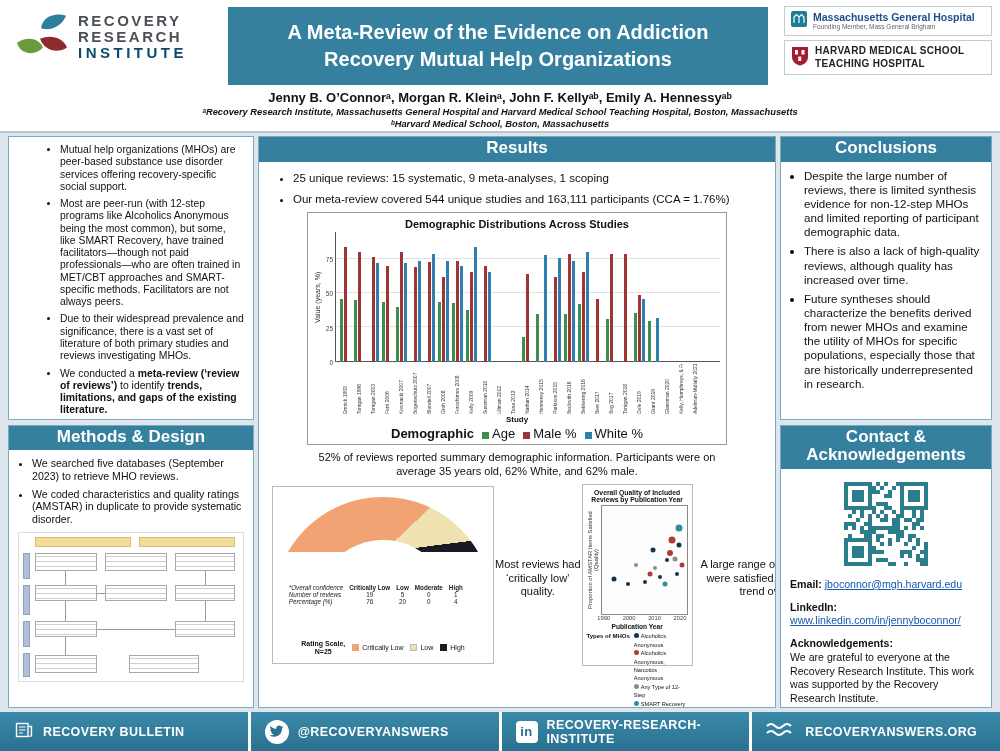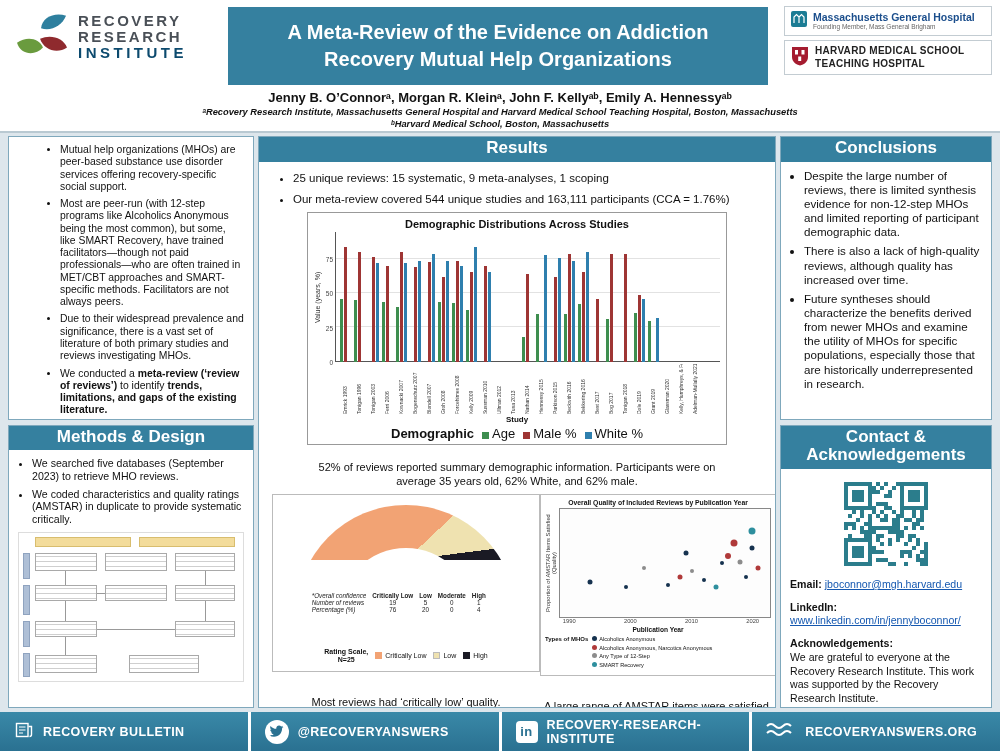--- a/index.html
+++ b/index.html
@@ -56,24 +56,24 @@
   .bar-groups { position:relative; display:flex; align-items:flex-start; padding-left:3px; }
   .bar-group { width:14px; flex:none; display:flex; flex-direction:column; align-items:center; }
   .bars { height:130px; display:flex; align-items:flex-end; gap:1px; }
   .bar { width:3px; flex:none; }
   .bar-label { writing-mode:vertical-rl; transform:rotate(180deg); font-size:5px; color:#333; height:50px; margin-top:2px; overflow:hidden; white-space:nowrap; }
   .bar-xlab { text-align:center; font-size:8px; font-weight:bold; margin-top:1px; }
   .bar-legend { display:flex; justify-content:center; align-items:flex-start; gap:8px; font-size:13px; margin-top:2px; }
   .bar-legend .lt { font-weight:bold; }
   .sw { width:7px; height:7px; display:inline-block; margin-right:3px; vertical-align:-1px; }
 
-  .fig-caption { text-align:center; font-size:11px; line-height:1.25; margin:16px auto 0; max-width:430px; }
+  .fig-caption { text-align:center; font-size:11px; line-height:1.25; margin:6px auto 0; max-width:430px; }
 
   .bottom-row { display:flex; justify-content:space-between; margin-top:6px; padding:0 3px; }
-  .fig-col { display:flex; flex-direction:column; align-items:center;gap:8px; }
+  .fig-col { display:flex; flex-direction:row; align-items:center; }
   .gauge-box { width:268px; height:178px; border:1px solid #bbb; position:relative; background:#fff; padding-top:10px; }
   .gauge-wrap { position:relative; width:220px; height:110px; margin:0 auto; }
   .gauge { width:220px; height:110px; border-radius:220px 220px 0 0; }
   .gauge-hole { position:absolute; left:43px; bottom:0; width:134px; height:67px; border-radius:134px 134px 0 0; background:#fff; }
   .gauge-table { position:absolute; left:50%; bottom:2px; transform:translateX(-54%); font-size:6.3px; color:#222; border-collapse:collapse; }
   .gauge-table td { padding:0 3px; text-align:center; white-space:nowrap; }
   .gauge-table td:first-child { text-align:left; font-style:italic; }
   .gauge-legend { position:absolute; bottom:8px; left:0; right:0; display:flex; justify-content:center; align-items:center; gap:7px; font-size:7px; }
   .gauge-legend .lt { font-weight:bold; text-align:center; line-height:1.1; }
   .scatter-box { width:236px; height:182px; border:1px solid #bbb; background:#fff; padding:4px 4px 2px; }
@@ -181,21 +181,21 @@
           <li><span>We conducted a </span><span class="b">meta-review (‘review of reviews’)</span><span> to identify </span><span class="b">trends, limitations, and gaps of the existing literature.</span></li>
         </ul>
       </div>
     </div>
 
     <div class="panel">
       <div class="sec-h">Methods &amp; Design</div>
       <div class="panel-body methods-text">
         <ul class="bul">
           <li>We searched five databases (September 2023) to retrieve MHO reviews.</li>
-          <li>We coded characteristics and quality ratings (AMSTAR) in duplicate to provide systematic critically.</li>
+          <li>We coded characteristics and quality ratings (AMSTAR) in duplicate to provide systematic disorder.</li>
         </ul>
 
         <div class="prisma">
           <div class="pstrip" style="left:16px; top:4px; width:96px;"></div>
           <div class="pstrip" style="left:120px; top:4px; width:96px;"></div>
           <div class="ptab" style="left:4px; top:20px; height:26px;"></div>
           <div class="ptab" style="left:4px; top:52px; height:30px;"></div>
           <div class="ptab" style="left:4px; top:88px; height:26px;"></div>
           <div class="ptab" style="left:4px; top:120px; height:24px;"></div>
           <div class="pbox" style="left:16px; top:20px; width:62px; height:18px;"></div>

